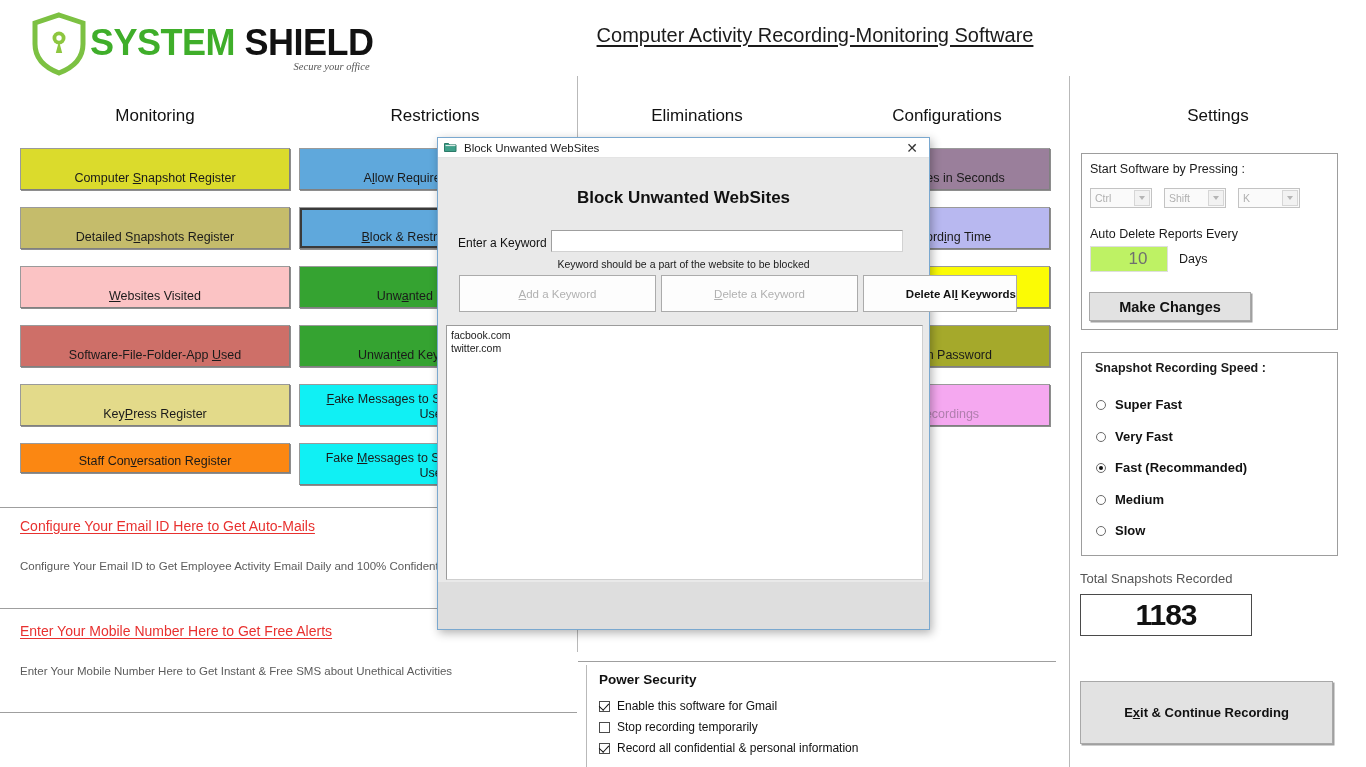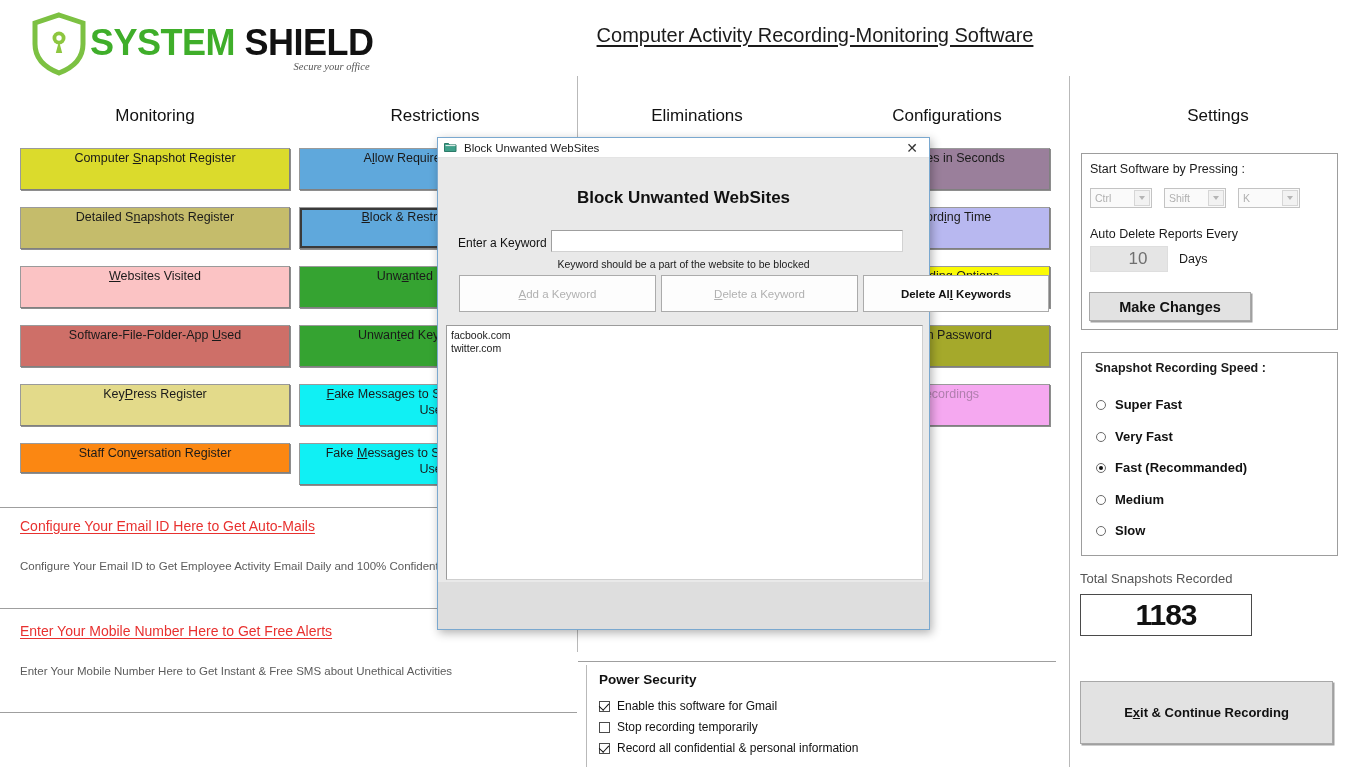--- a/index.html
+++ b/index.html
@@ -34,21 +34,21 @@
 
   
   .vsep { position:absolute; width:1px; background:#b9b9b9; }
 
   
   .vbtn {
     position:absolute;
     border:1px solid #9a9a9a;
     border-right-color:#808080; border-bottom-color:#808080;
     box-shadow: 1px 1px 0 #8e8e8e;
-    display:flex; align-items:flex-start; justify-content:center; text-align:center;
+    display:flex; align-items:flex-end; justify-content:center; text-align:center;
     font-size:12.5px; color:#1a1a1a; line-height:1.25;
     padding:2px 12px; cursor:pointer; user-select:none;
   }
   .vbtn.focus { outline:2px solid #3a3a3a; outline-offset:-3px; }
   .vbtn.disabled-text { color:#b07fae; }
   .vbtn span u { text-decoration:underline; }
 
   
   .hsep { position:absolute; height:1px; background:#9f9f9f; }
   .redlink {
@@ -74,21 +74,21 @@
     position:absolute; height:20px; border:1px solid #c3c3c3; background:#fafafa;
     display:flex; align-items:center; font-size:10.5px; color:#b0b0b0; padding-left:4px;
   }
   .combo .arrow {
     position:absolute; right:1px; top:1px; width:16px; height:16px;
     background:#f2f2f2; border:1px solid #d6d6d6;
     display:flex; align-items:center; justify-content:center;
   }
   .combo .arrow i { width:0;height:0;border-left:3px solid transparent;border-right:3px solid transparent;border-top:4px solid #b5b5b5; }
   .numbox {
-    position:absolute; background:#e5e5e5; border:1px solid #dedede;
+    position:absolute; background:#bef264; border:1px solid #dedede;
     display:flex; align-items:center; justify-content:center;
     font-size:17px; color:#6f6f6f;padding-left:18px;
   }
   .greybtn {
     position:absolute; background:#e2e2e2; border:1px solid #a8a8a8;
     box-shadow:1.5px 1.5px 0 #a0a0a0;
     display:flex; align-items:center; justify-content:center;
     font-weight:bold; color:#111; cursor:pointer; user-select:none;
   }
   .rad-row { position:absolute; display:flex; align-items:center; font-size:13px; font-weight:bold; color:#111; }
@@ -333,21 +333,21 @@
       <input class="dlg-input" style="left: 113px; top: 72px; width: 352px; height: 22px; font-size: 12px; padding-left: 4px;" placeholder="">
 
       <div class="dlg-hint" style="top:100px;">Keyword should be a part of the website to be blocked</div>
 
       <div class="dlg-btn dim" style="left:21px; top:117px; width:197px; height:37px;">
           <span><u>A</u>dd a Keyword</span>
         </div>
       <div class="dlg-btn dim" style="left:223px; top:117px; width:197px; height:37px;">
           <span><u>D</u>elete a Keyword</span>
         </div>
-      <div class="dlg-btn bold" style="left:425px; top:117px; width:186px; height:37px;">
+      <div class="dlg-btn bold" style="left:425px; top:117px; width:154px; height:37px;justify-content:flex-end;">
           <span>Delete Al<u>l</u> Keywords</span>
         </div>
 
       <div class="dlg-list" style="left:8px; top:167px; width:477px; height:255px;">
         <div>facbook.com</div>
         <div>twitter.com</div>
       </div>
 
       <div class="dlg-foot" style="height:47px;"></div>
     </div>

